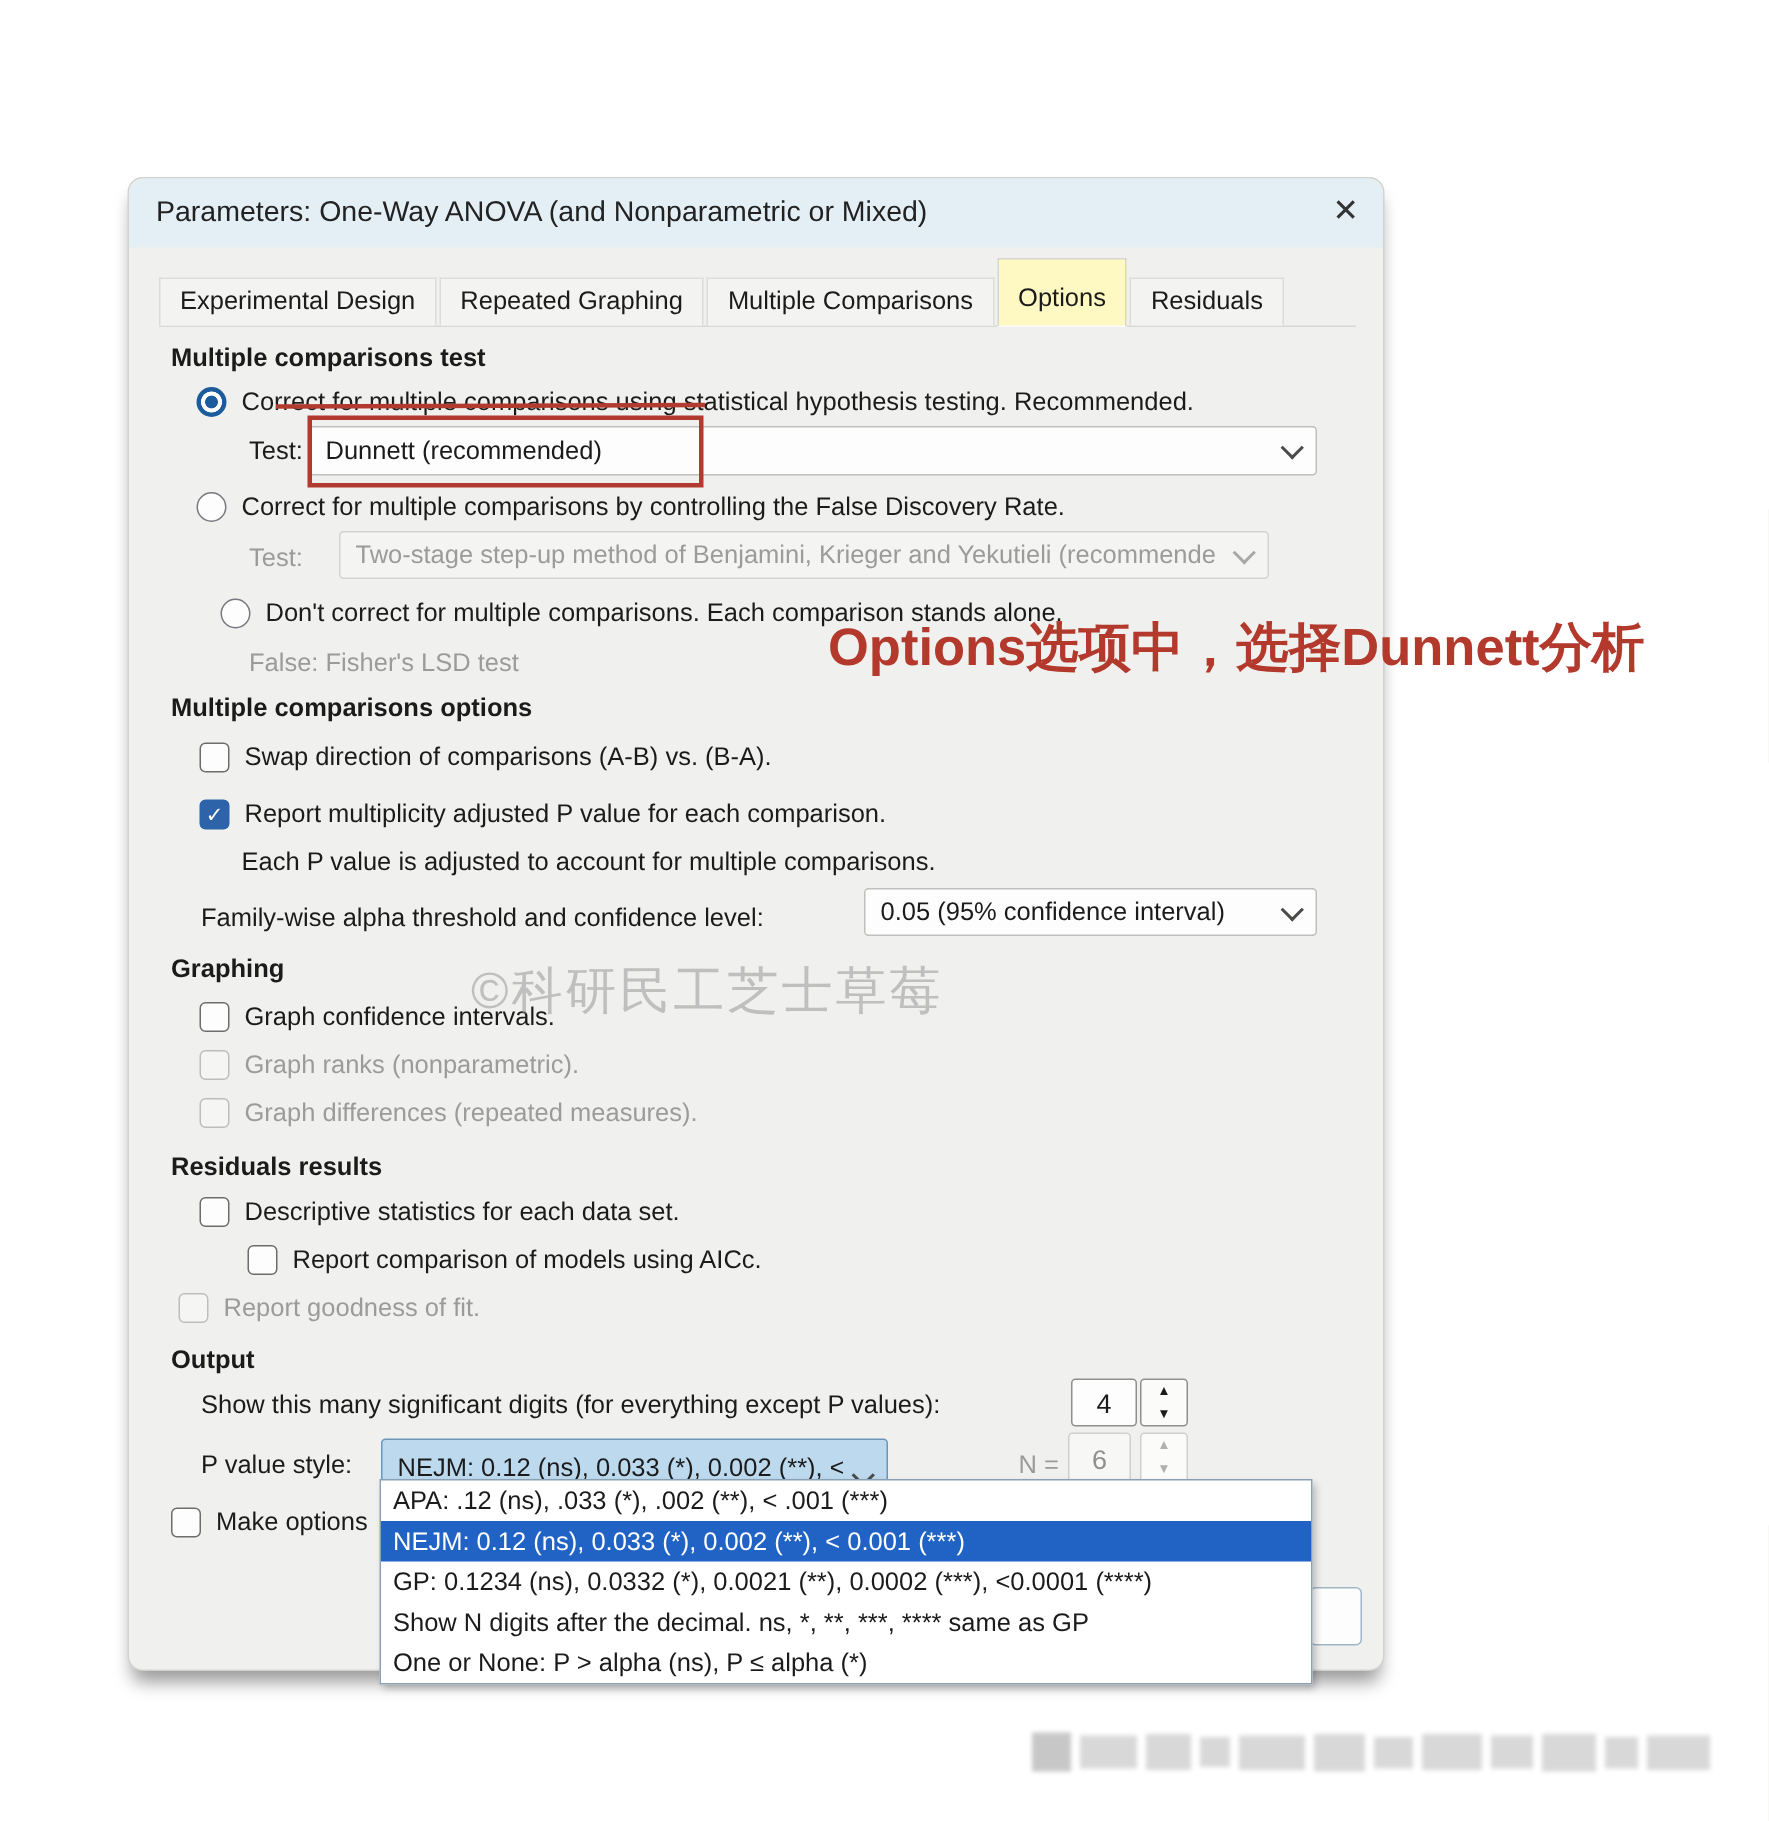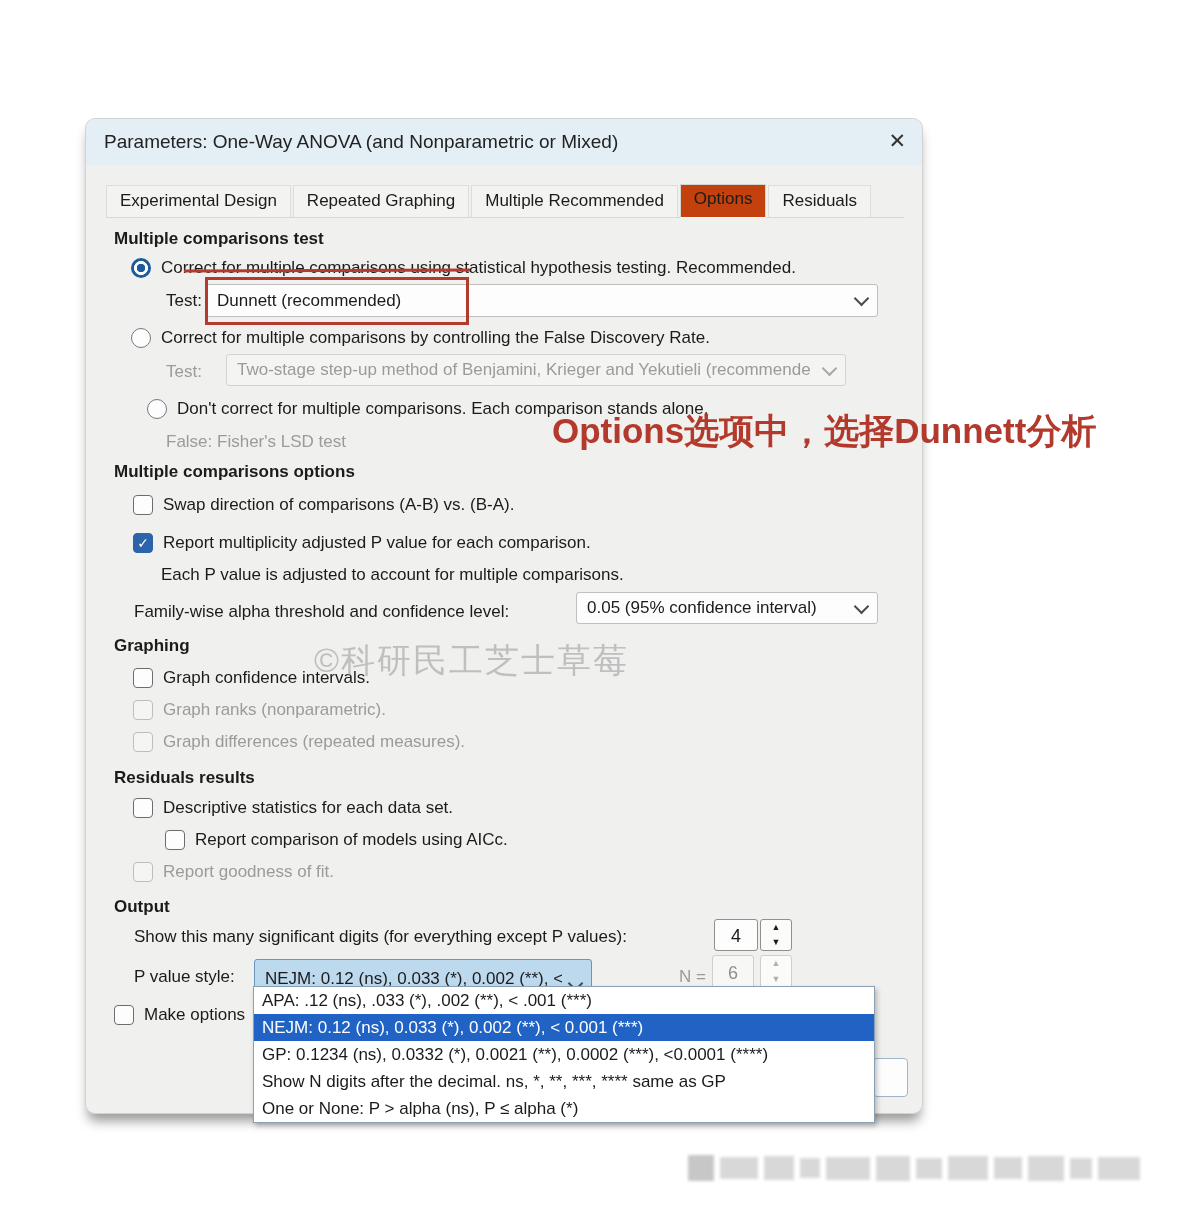--- a/index.html
+++ b/index.html
@@ -23,21 +23,21 @@
   .title{font-size:19px;color:#222;}
   .close-btn{position:absolute;right:16px;top:8px;font-size:21px;color:#333;cursor:pointer;line-height:28px;}
   
   .tabstrip{left:20px;top:62px;right:18px;height:36px;display:flex;align-items:flex-end;border-bottom:1px solid #d8d8d6;}
   .tab{
     font-size:17px;padding:5px 13px 6px 13px;background:#f3f3f1;
     border:1px solid #dcdcda;border-bottom:none;margin-right:2px;color:#1b1b1b;cursor:pointer;
     white-space:nowrap;
   }
   .tab.selected{
-    background:#c2410c;padding:4px 13px 8px 13px;margin-bottom:-1px;
+    background:#fef9c3;padding:16px 13px 8px 13px;margin-bottom:-1px;
     border:1px solid #d5d5d3;border-bottom:1px solid #fbfbfa;
   }
   
   .heading{font-size:17px;font-weight:700;}
   .lbl{font-size:17px;}
   .dis{color:#9b9b99;}
   .row{display:flex;align-items:center;gap:10px;}
   
   .radio{width:20px;height:20px;border-radius:50%;box-sizing:border-box;background:#fdfdfd;border:1.5px solid #77777f;flex:0 0 20px;cursor:pointer;}
   .radio.on{
@@ -88,21 +88,21 @@
 <div class="abs dialog">
 
   <div class="abs titlebar">
     <span class="title">Parameters: One-Way ANOVA (and Nonparametric or Mixed)</span>
   </div>
   <span class="close-btn">✕</span>
 
   <div class="abs tabstrip">
     <div class="tab">Experimental Design</div>
     <div class="tab">Repeated Graphing</div>
-    <div class="tab">Multiple Recommended</div>
+    <div class="tab">Multiple Comparisons</div>
     <div class="tab selected">Options</div>
     <div class="tab">Residuals</div>
   </div>
 
   <div class="abs heading" style="left:28px;top:110px;">Multiple comparisons test</div>
 
   <div class="abs row" style="left:45px;top:139px;">
     <span class="radio on"></span>
     <span class="lbl">Correct for multiple comparisons using statistical hypothesis testing. Recommended.</span>
   </div>
@@ -162,21 +162,21 @@
 
   <div class="abs heading" style="left:28px;top:649px;">Residuals results</div>
   <div class="abs row" style="left:47px;top:679px;">
     <span class="cb"></span>
     <span class="lbl">Descriptive statistics for each data set.</span>
   </div>
   <div class="abs row" style="left:47px;top:711px;margin-left:32px;">
     <span class="cb"></span>
     <span class="lbl">Report comparison of models using AICc.</span>
   </div>
-  <div class="abs row" style="left:47px;top:743px;">
+  <div class="abs row" style="left:33px;top:743px;">
     <span class="cb dis"></span>
     <span class="lbl dis">Report goodness of fit.</span>
   </div>
 
   <div class="abs heading" style="left:28px;top:778px;">Output</div>
   <div class="abs lbl" style="left:48px;top:808px;">Show this many significant digits (for everything except P values):</div>
   <div class="abs spinval" style="left:628px;top:800px;width:44px;height:32px;line-height:32px;">4</div>
   <div class="abs spinbtns" style="left:674px;top:800px;width:32px;height:32px;">
     <span>▲</span>
     <span>▼</span>

